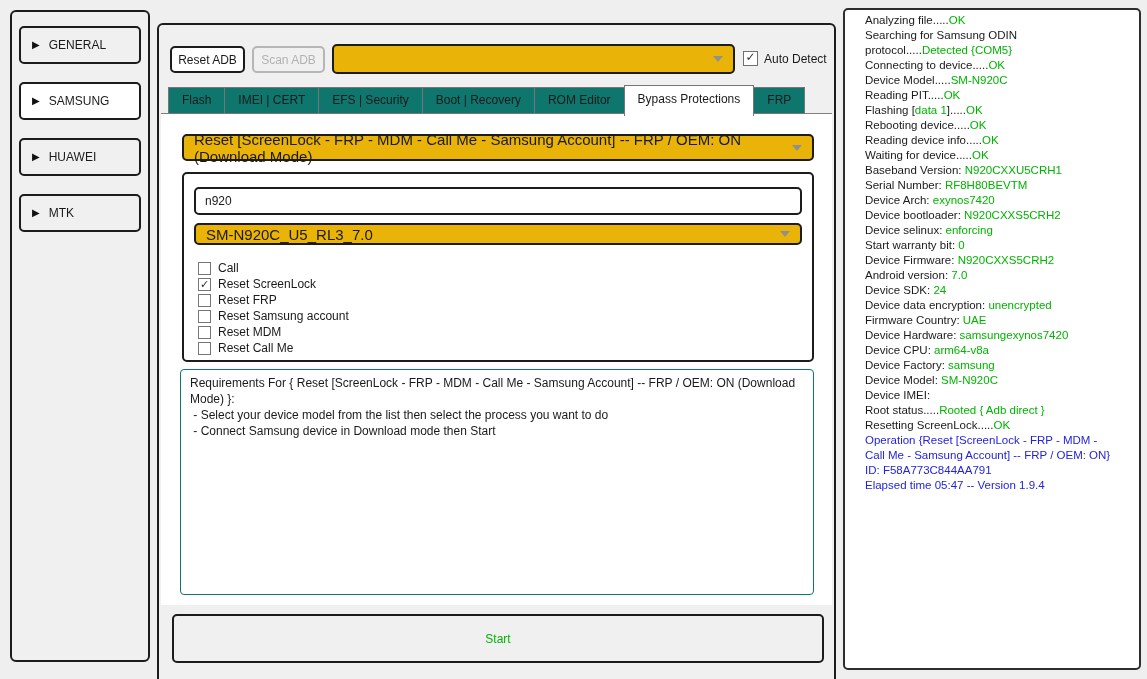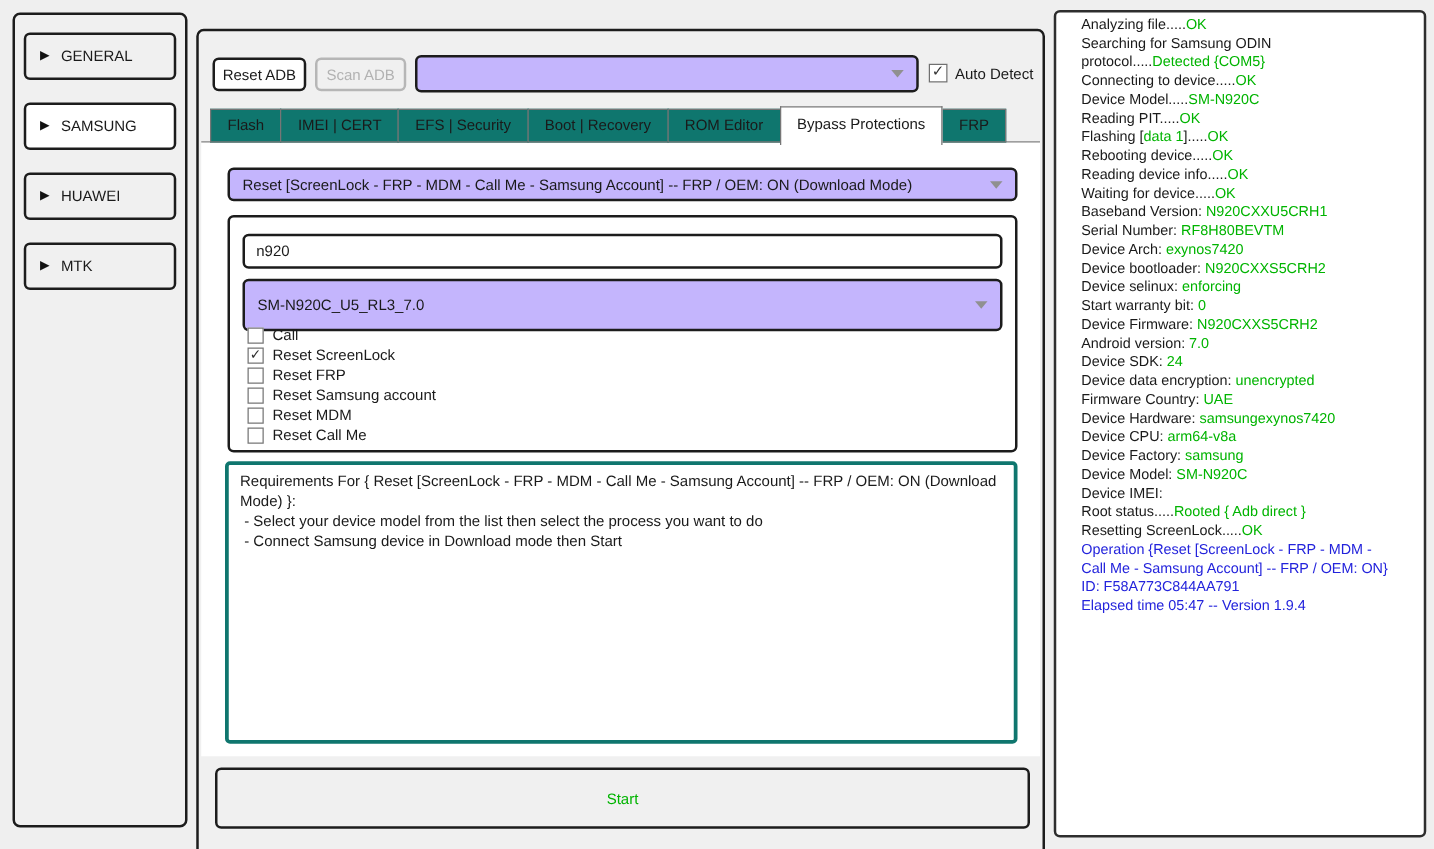--- a/index.html
+++ b/index.html
@@ -16,23 +16,23 @@
   .side-btn.active { background:#ffffff; }
   .tri { font-size:10px; line-height:10px; color:#111; }
 
   
   .main { left:157px; top:4px; width:679px; height:662px;margin-top:19px; }
   .btn { position:absolute; border:2px solid #1c1c1c; border-radius:5px; background:#fff;
     font-size:12px; font-family:inherit; color:#1a1a1a; cursor:pointer; }
   .btn-reset-adb { left:11px; top:21px; width:75px; height:27px; }
   .btn-scan-adb { left:93px; top:21px; width:73px; height:27px;
     background:#f0f0f0; border-color:#b6b6b6; color:#b2b2b2; }
-  .combo { position:absolute; background:#c4b5fd; border:2px solid #1c1c1c; border-radius:5px;
+  .combo { position:absolute; background:#eab308; border:2px solid #1c1c1c; border-radius:5px;
     display:flex; align-items:center; justify-content:space-between; padding:0 10px;
-    font-size:12px; cursor:pointer; }
+    font-size:15px; cursor:pointer; }
   .device-combo { left:173px; top:19px; width:403px; height:30px; }
   .darr { width:0; height:0; border-left:5px solid transparent; border-right:5px solid transparent;
     border-top:6px solid #909090; flex:0 0 auto; }
   .autodetect { position:absolute; left:584px; top:26px; display:flex; align-items:center;
     gap:6px; font-size:12px; cursor:pointer; }
   .cb { width:15px; height:15px; background:#fff; border:1px solid #707070; display:flex;
     align-items:center; justify-content:center; font-size:12px; font-weight:bold; color:#333;
     line-height:13px; }
   .cb .tick { margin-top:-2px; }
 
@@ -46,28 +46,28 @@
   .tab.active { background:#fff; border-bottom:none; height:31px; margin-top:-2px;
     position:relative; z-index:5; line-height:27px; }
 
   
   .op-combo { left:23px; top:109px; width:632px; height:27px; z-index:2; }
   .groupbox { position:absolute; left:23px; top:147px; width:632px; height:190px;
     border:2px solid #1c1c1c; border-radius:5px; background:#fff; z-index:2; }
   .model-input { position:absolute; left:10px; top:13px; width:608px; height:28px;
     border:2px solid #1c1c1c; border-radius:5px; font-size:12px; font-family:inherit;
     padding:0 9px; outline:none; color:#1a1a1a; background:#fff; }
-  .fw-combo { left:10px; top:49px; width:608px; height:42px; }
+  .fw-combo { left:10px; top:49px; width:608px; height:22px; }
   .options { position:absolute; left:14px; top:86px; right:10px; }
   .opt-row { display:flex; align-items:center; gap:7px; height:16px; font-size:12px; cursor:pointer; }
   .opt-cb { width:13px; height:13px; background:#fff; border:1px solid #767676; display:flex;
     align-items:center; justify-content:center; font-size:11px; font-weight:bold; color:#2e2e2e;
     line-height:11px; flex:0 0 auto; }
   .req { position:absolute; left:21px; top:344px; width:634px; height:226px; z-index:2;
-    background:#fff; border:3px solid #0f766e; border-radius:4px; padding:5px 9px;
+    background:#fff; border:1px solid #0f766e; border-radius:4px; padding:5px 9px;
     font-size:12px; line-height:16px; white-space:pre-wrap; color:#1a1a1a; }
   .start-btn { position:absolute; left:13px; top:589px; width:652px; height:49px; z-index:2;
     border:2px solid #1c1c1c; border-radius:5px; background:#f0f0f0; font-size:12px;
     font-family:inherit; cursor:pointer; }
 
   
   .log { left:843px; top:8px; width:298px; height:662px; background:#fff;
     border:2px solid #2e2e2e; border-radius:5px; padding:3px 20px; overflow:hidden; }
   .log-line { font-size:11.5px; line-height:15px; word-wrap:break-word; }
   .c-k { color:#1a1a1a; }

